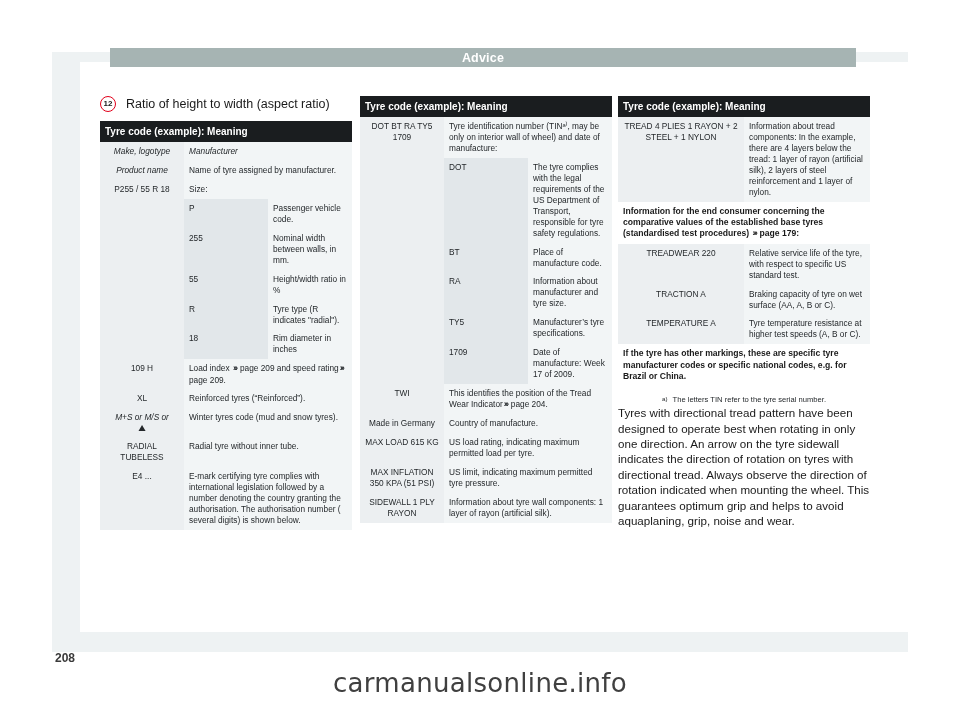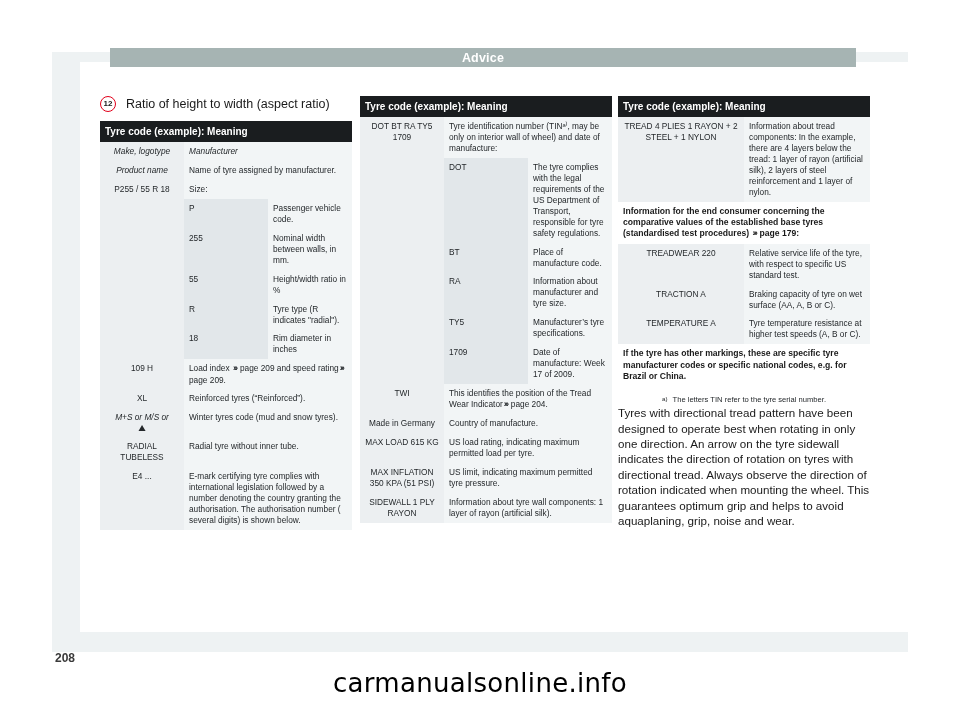--- a/index.html
+++ b/index.html
@@ -27,21 +27,21 @@
     display:flex;align-items:center;justify-content:center;
     letter-spacing:.2px;
   }
   #page-number{
     position:absolute;left:55px;top:617px;
     font-size:12px;color:#3a3a3a;font-weight:bold;margin-top:34px;
   }
   #watermark{
     position:absolute;left:0;top:668px;width:960px;
     text-align:center;
-    color:#000000;
+    color:#404040;
     font-size:26px;
     font-family:"DejaVu Sans", sans-serif;
     letter-spacing:.3px;
   }
 
   
   .col{position:absolute;top:96px;width:252px;}
   #col-1{left:100px;}
   #col-2{left:360px;}
   #col-3{left:618px;}

